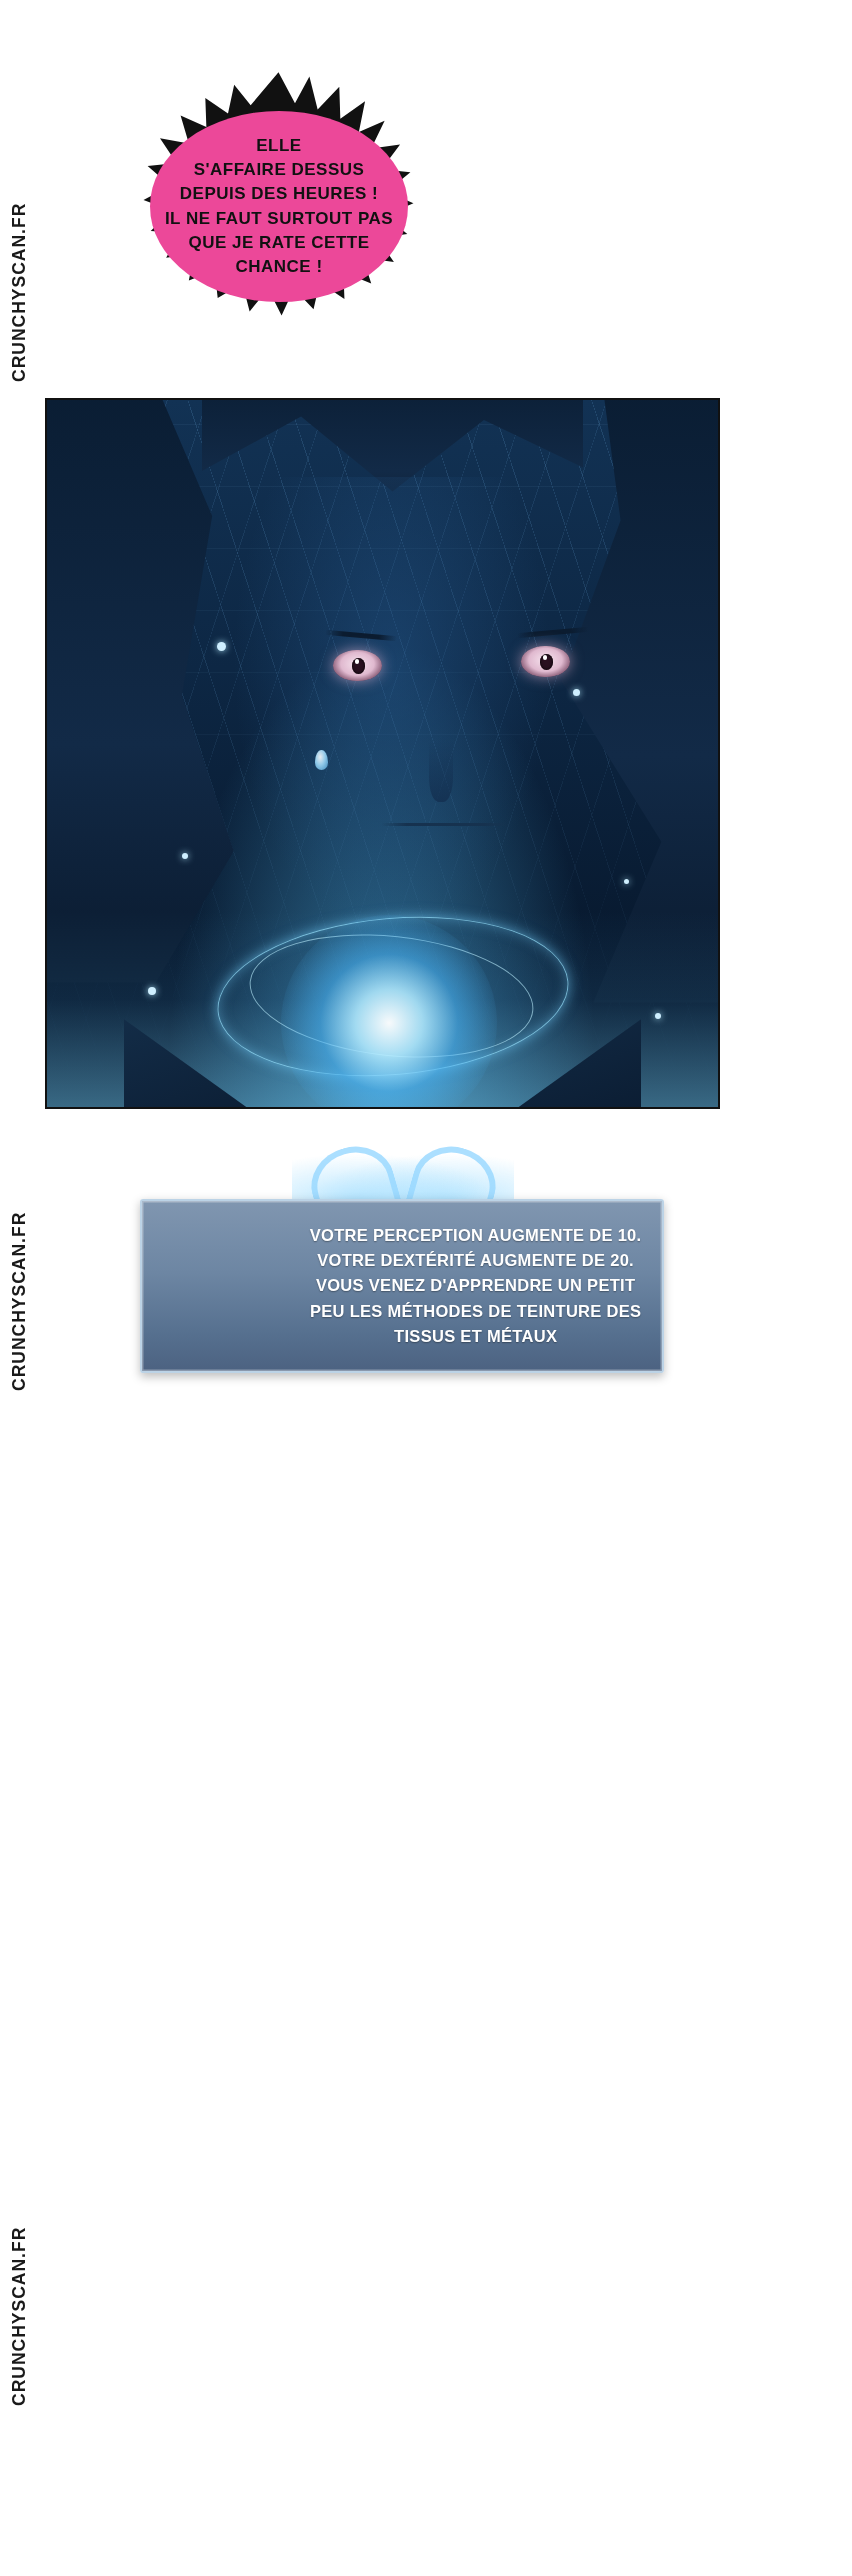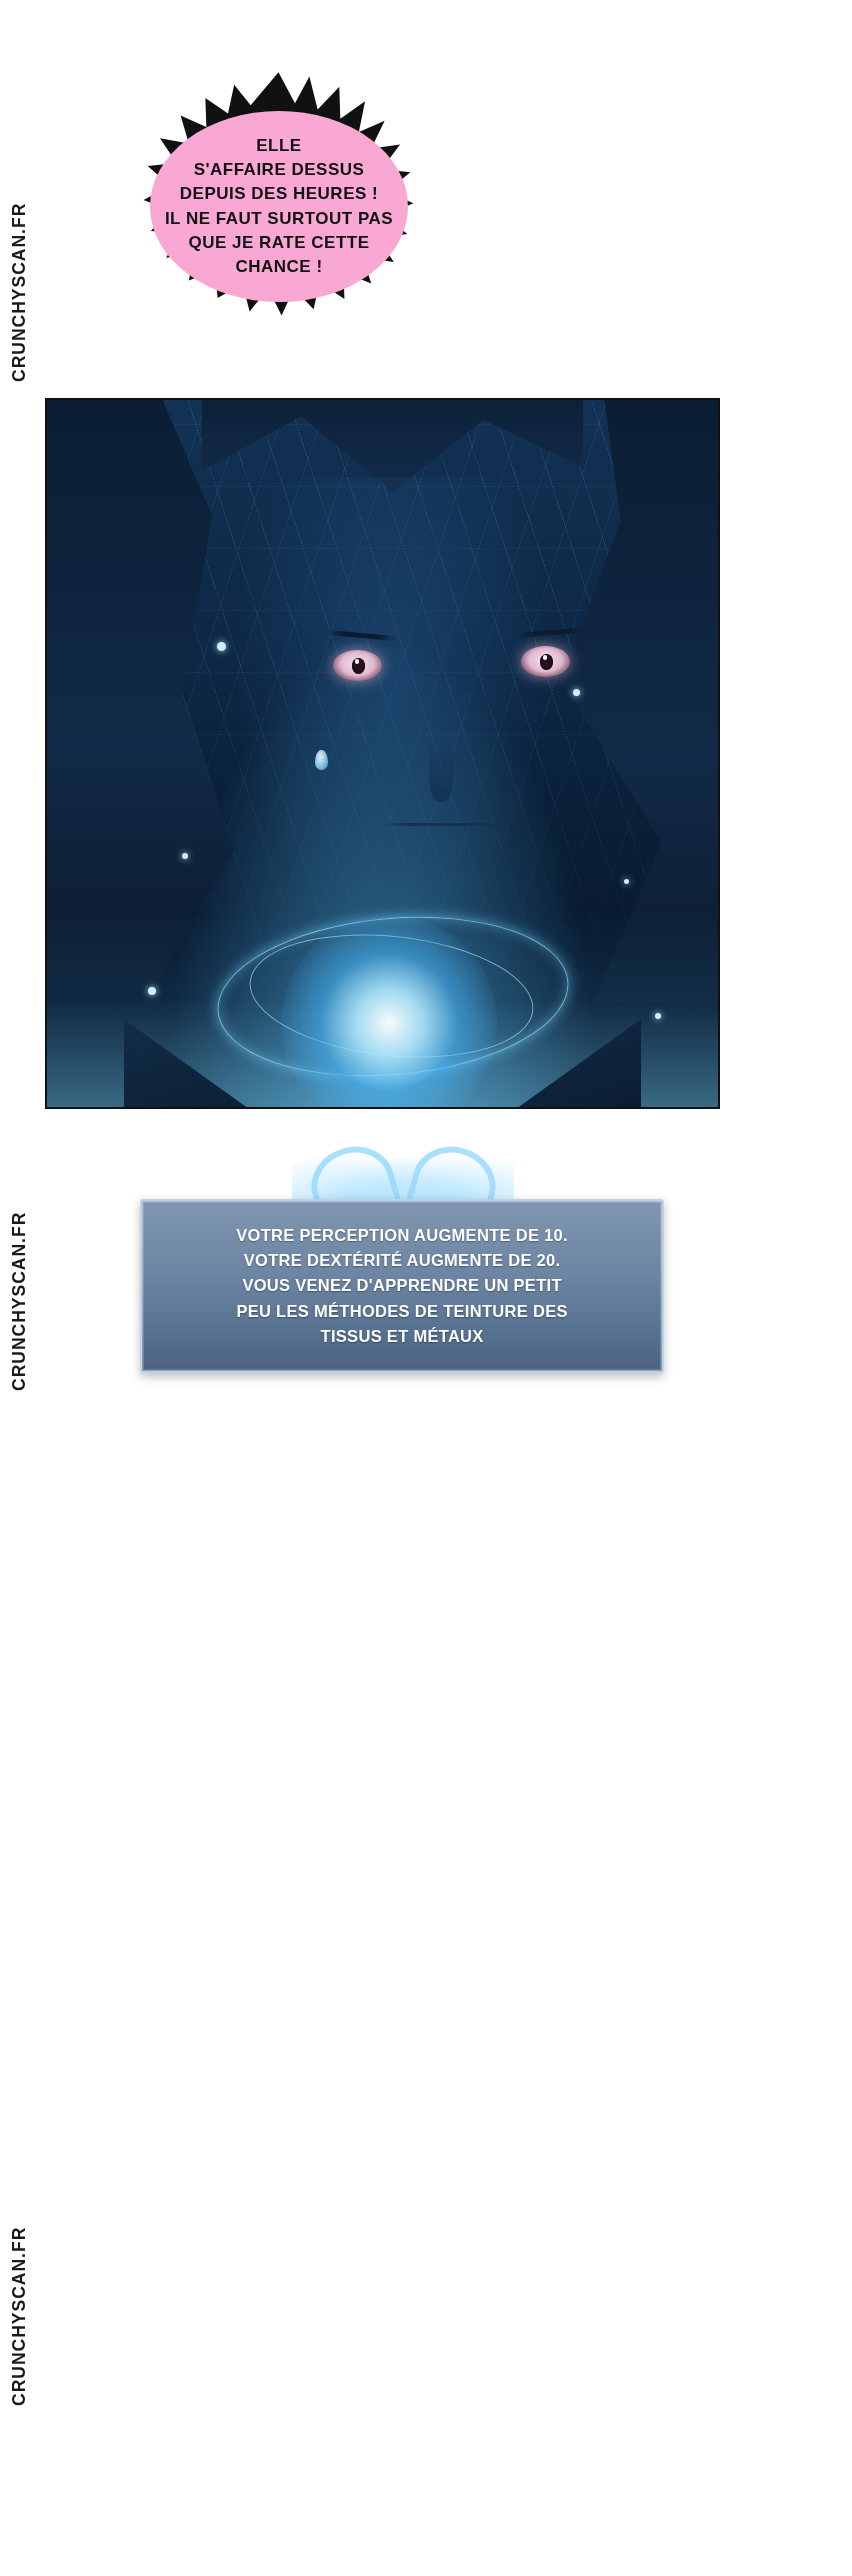--- a/index.html
+++ b/index.html
@@ -39,21 +39,21 @@
   .bubble-spikes {
     position: absolute;
     inset: 0;
   }
   .bubble-core {
     position: absolute;
     left: 57px;
     top: 49px;
     width: 258px;
     height: 191px;
-    background: #f9a8d4;
+    background: #ec4899;
     border-radius: 50% / 50%;
     display: flex;
     align-items: center;
     justify-content: center;
   }
   .bubble-text {
     text-align: center;
     font-family: "Liberation Sans", sans-serif;
     font-weight: 700;
     font-size: 17px;
@@ -244,21 +244,21 @@
     height: 174px;
     box-sizing: border-box;
     border: 2.6px solid #bcd3e6;
     border-radius: 3.1px;
     background: linear-gradient(180deg, #7d93ad 0%, #6e86a3 30%, #5e7governance 60%, #53698a 100%);
     background: linear-gradient(180deg, #7e94ae 0%, #6c85a2 40%, #56six 70%, #4e6483 100%);
     background: linear-gradient(180deg, #8096b0 0%, #6d86a3 42%, #56708f 78%, #4c6281 100%);
     box-shadow: 0 0 0 1.5px rgba(255,255,255,0.35) inset, 0 3.1px 9.3px rgba(0,0,0,0.25);
     display: flex;
     align-items: center;
-    justify-content: center;
+    justify-content: flex-end;
   }
   .sys-text {
     text-align: center;
     color: #ffffff;
     font-family: "Liberation Sans", sans-serif;
     font-weight: 700;
     font-size: 16.5px;
     line-height: 1.52;
     letter-spacing: 0.3px;
     text-shadow: 0 1px 1.5px rgba(0,0,0,0.35);

